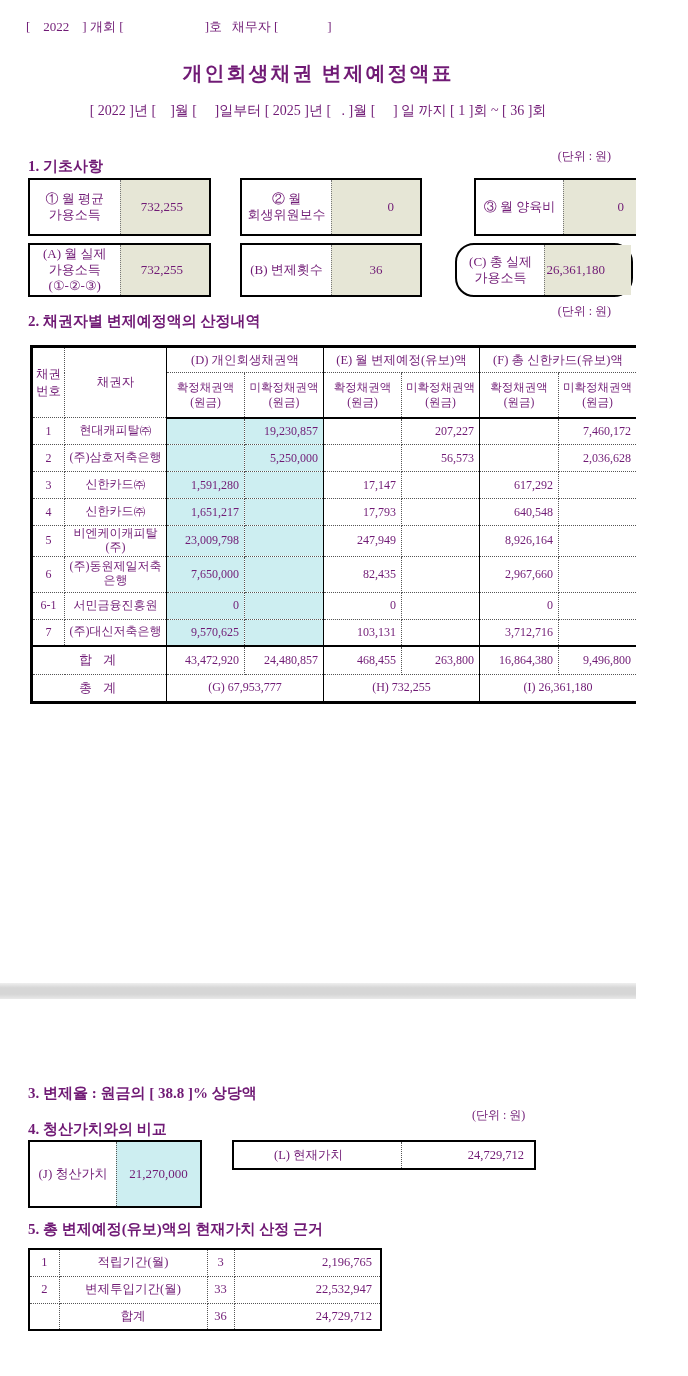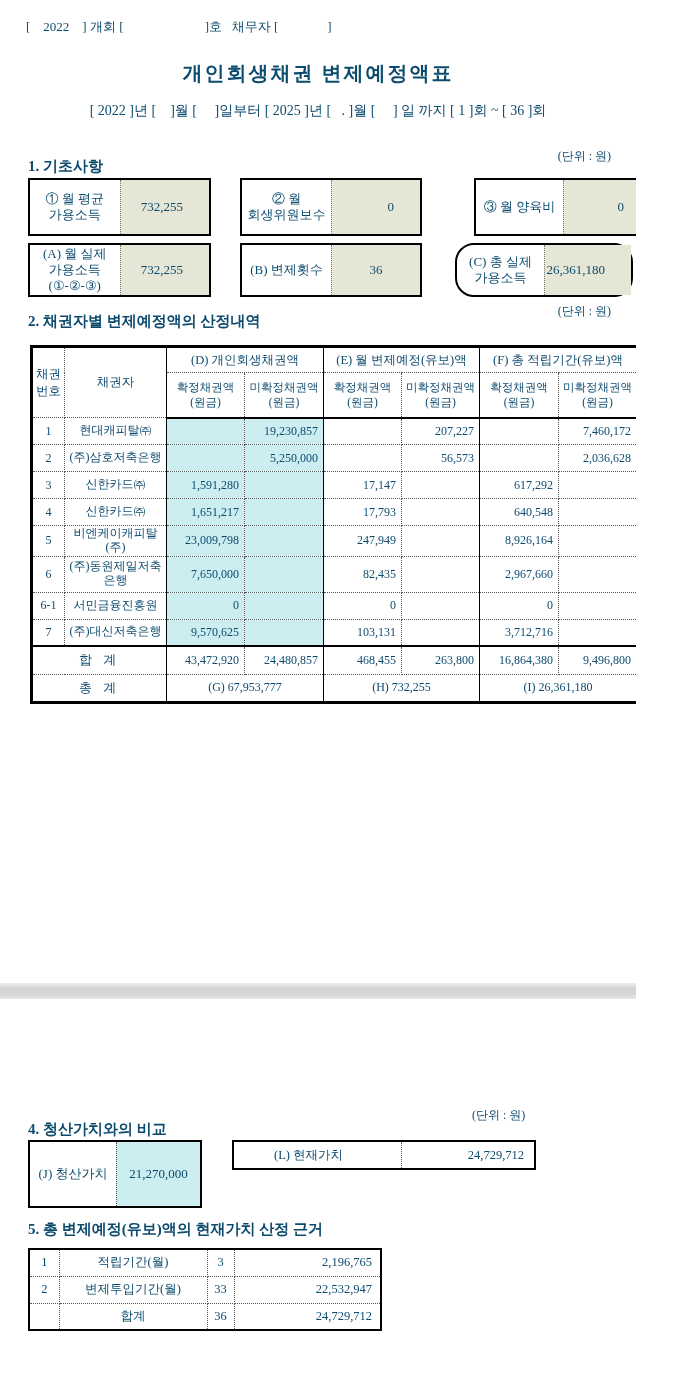--- a/index.html
+++ b/index.html
@@ -1,19 +1,19 @@
 <!DOCTYPE html>
 <html><head>
 <meta charset="utf-8">
 <style>
   * { margin:0; padding:0; box-sizing:border-box; }
   html,body { background:#ffffff; }
   .page {
     position:relative; width:636px; height:1376px; background:#fff;
-    font-family:"Liberation Serif","DejaVu Serif",serif; color:#0c4a6e;
+    font-family:"Liberation Serif","DejaVu Serif",serif; color:#701a75;
     overflow:hidden;
   }
   .pre { white-space:pre-line; }
   .abs { position:absolute; }
 
   .case-line { top:18px; left:26px; font-size:13px; white-space:pre; }
   .doc-title { top:60px; left:0; width:100%; text-align:center; font-size:20px; font-weight:bold; letter-spacing:2px; }
   .doc-subtitle { top:102px; left:0; width:100%; text-align:center; font-size:14px; white-space:pre; }
 
   .sec-heading { font-size:15px; font-weight:bold; }
@@ -127,21 +127,21 @@
       <col style="width:79px">
         <col style="width:79px">
     </colgroup>
     <tbody>
         <tr class="ghead">
       <td rowspan="2" class="pre" style="text-align:center;">채권
 번호</td>
       <td rowspan="2" style="text-align:center;">채권자</td>
       <td colspan="2" class="solid-l">(D) 개인회생채권액</td>
       <td colspan="2" class="solid-l">(E) 월 변제예정(유보)액</td>
-      <td colspan="2" class="solid-l">(F) 총 적립기간(유보)액</td>
+      <td colspan="2" class="solid-l">(F) 총 신한카드(유보)액</td>
     </tr>
     <tr class="shead head-bottom">
       <td class="pre solid-l">확정채권액
 (원금)</td>
       <td class="pre">미확정채권액
 (원금)</td>
       <td class="pre solid-l">확정채권액
 (원금)</td>
       <td class="pre">미확정채권액
 (원금)</td>
@@ -245,20 +245,21 @@
       <td colspan="2" class="sumlbl">총 계</td>
       <td colspan="2" class="solid-l">(G) 67,953,777</td>
       <td colspan="2" class="solid-l">(H) 732,255</td>
       <td colspan="2" class="solid-l">(I) 26,361,180</td>
     </tr>
   </tbody>
     </table>
 
   <div class="abs page-band"></div>
 
+  <div class="abs sec-heading" style="top:1084px;left:28px;">3. 변제율 : 원금의 [ 38.8 ]% 상당액</div>
 
   <div class="abs sec-heading" style="top:1120px;left:28px;">4. 청산가치와의 비교</div>
   <div class="abs unit-note" style="top:1107px;left:472px;">(단위 : 원)</div>
 
   <div class="abs jbox">
     <div class="lbl">(J) 청산가치</div>
     <div class="val">21,270,000</div>
   </div>
 
   <table class="t-kl">

